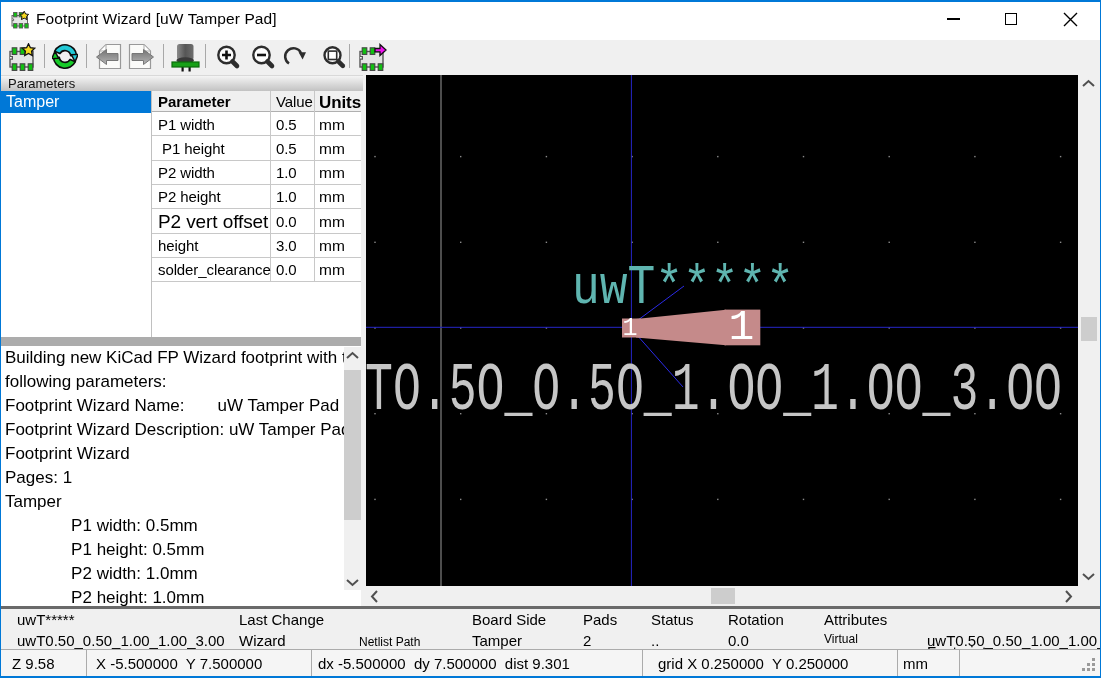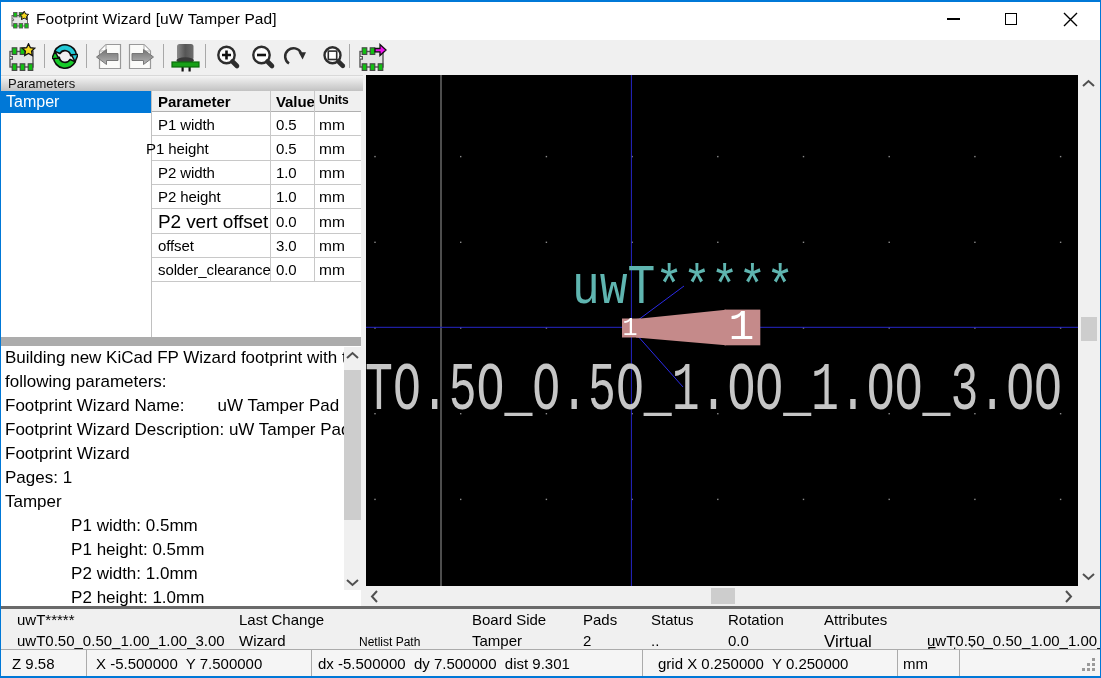--- a/index.html
+++ b/index.html
@@ -130,47 +130,47 @@
 <div class="abs" style="left:1px;top:91px;width:360px;height:246px;background:#ffffff;"></div>
 
 <div class="abs" style="left:1px;top:91px;width:150px;height:22px;background:#0078d7;"></div>
 <div class="txt" style="left:6px;top:93px;font-size:16px;color:#fff;">Tamper</div>
 
 <div class="abs" style="left:151px;top:91px;width:1px;height:246px;background:#c0c0c0;"></div>
 <div class="abs" style="left:1px;top:337px;width:362px;height:9px;background:#acacac;"></div>
 
 <div class="abs" style="left:152px;top:91px;width:209px;height:21px;background:#f0f0f0;border-bottom:1px solid #b0b0b0;box-sizing:border-box;"></div>
 <div class="txt" style="left:158px;top:93px;font-size:15px;font-weight:bold;letter-spacing:-0.1px;">Parameter</div>
-<div class="txt" style="left:276px;top:93px;font-size:15px;font-weight:bold;letter-spacing:-0.1px;">Value</div>
-<div class="txt" style="left:319px;top:93px;font-size:12px;font-weight:bold;letter-spacing:-0.1px;">Units</div>
+<div class="txt" style="left:276px;top:93px;font-size:15px;font-weight:normal;letter-spacing:-0.1px;">Value</div>
+<div class="txt" style="left:319px;top:93px;font-size:17px;font-weight:bold;letter-spacing:-0.1px;">Units</div>
 <div class="abs" style="left:270px;top:91px;width:1px;height:191px;background:#c8c8c8;"></div>
 <div class="abs" style="left:314px;top:91px;width:1px;height:191px;background:#c8c8c8;"></div>
 
 <div id="tablerows">
     <div class="txt" style="left:158px;top:115.5px;font-size:15px;letter-spacing:-0.1px;">P1 width</div>
     <div class="txt" style="left:276px;top:115.5px;font-size:15px;letter-spacing:-0.1px;">0.5</div>
     <div class="txt" style="left:319px;top:115.5px;font-size:15.5px;">mm</div>
     <div class="abs" style="left:152px;top:135.3px;width:209px;height:1px;background:#c8c8c8;"></div>
-    <div class="txt" style="left:146px;top:139.8px;font-size:15px;letter-spacing:-0.1px;">P1 height</div>
+    <div class="txt" style="left:162px;top:139.8px;font-size:15px;letter-spacing:-0.1px;">P1 height</div>
     <div class="txt" style="left:276px;top:139.8px;font-size:15px;letter-spacing:-0.1px;">0.5</div>
     <div class="txt" style="left:319px;top:139.8px;font-size:15.5px;">mm</div>
     <div class="abs" style="left:152px;top:159.6px;width:209px;height:1px;background:#c8c8c8;"></div>
     <div class="txt" style="left:158px;top:164.1px;font-size:15px;letter-spacing:-0.1px;">P2 width</div>
     <div class="txt" style="left:276px;top:164.1px;font-size:15px;letter-spacing:-0.1px;">1.0</div>
     <div class="txt" style="left:319px;top:164.1px;font-size:15.5px;">mm</div>
     <div class="abs" style="left:152px;top:183.9px;width:209px;height:1px;background:#c8c8c8;"></div>
     <div class="txt" style="left:158px;top:188.4px;font-size:15px;letter-spacing:-0.1px;">P2 height</div>
     <div class="txt" style="left:276px;top:188.4px;font-size:15px;letter-spacing:-0.1px;">1.0</div>
     <div class="txt" style="left:319px;top:188.4px;font-size:15.5px;">mm</div>
     <div class="abs" style="left:152px;top:208.2px;width:209px;height:1px;background:#c8c8c8;"></div>
     <div class="txt" style="left:158px;top:211px;font-size:19px;letter-spacing:-0.1px;">P2 vert offset</div>
     <div class="txt" style="left:276px;top:212.7px;font-size:15px;letter-spacing:-0.1px;">0.0</div>
     <div class="txt" style="left:319px;top:212.7px;font-size:15.5px;">mm</div>
     <div class="abs" style="left:152px;top:232.5px;width:209px;height:1px;background:#c8c8c8;"></div>
-    <div class="txt" style="left:158px;top:237px;font-size:15px;letter-spacing:-0.1px;">offset</div>
+    <div class="txt" style="left:158px;top:237px;font-size:15px;letter-spacing:-0.1px;">height</div>
     <div class="txt" style="left:276px;top:237px;font-size:15px;letter-spacing:-0.1px;">3.0</div>
     <div class="txt" style="left:319px;top:237px;font-size:15.5px;">mm</div>
     <div class="abs" style="left:152px;top:256.8px;width:209px;height:1px;background:#c8c8c8;"></div>
     <div class="txt" style="left:158px;top:261.3px;font-size:15px;letter-spacing:-0.1px;">solder_clearance</div>
     <div class="txt" style="left:276px;top:261.3px;font-size:15px;letter-spacing:-0.1px;">0.0</div>
     <div class="txt" style="left:319px;top:261.3px;font-size:15.5px;">mm</div>
     <div class="abs" style="left:152px;top:281.1px;width:209px;height:1px;background:#c8c8c8;"></div>
   </div>
 
 <div class="abs" style="left:1px;top:346px;width:360px;height:261px;background:#ffffff;"></div>
@@ -293,21 +293,21 @@
     <div class="txt" style="left:359px;top:611px;font-size:12px;margin-top:24px;">Netlist Path</div>
     <div class="txt" style="left:472px;top:611px;font-size:15px;">Board Side</div>
     <div class="txt" style="left:472px;top:632px;font-size:15px;">Tamper</div>
     <div class="txt" style="left:583px;top:611px;font-size:15px;">Pads</div>
     <div class="txt" style="left:583px;top:632px;font-size:15px;">2</div>
     <div class="txt" style="left:651px;top:611px;font-size:15px;">Status</div>
     <div class="txt" style="left:651px;top:632px;font-size:15px;">..</div>
     <div class="txt" style="left:728px;top:611px;font-size:15px;">Rotation</div>
     <div class="txt" style="left:728px;top:632px;font-size:15px;">0.0</div>
     <div class="txt" style="left:824px;top:611px;font-size:15px;">Attributes</div>
-    <div class="txt" style="left:824px;top:632px;font-size:17px;">Virtual</div>
+    <div class="txt" style="left:824px;top:632px;font-size:12px;">Virtual</div>
     <div class="txt" style="left:927px;top:611px;font-size:15px;margin-top:32px;">Footprint</div>
     <div class="txt" style="left:927px;top:632px;font-size:15px;">uwT0.50_0.50_1.00_1.00_3.0</div>
   </div>
 
 <div class="abs" style="left:0px;top:649px;width:1101px;height:27px;background:#f5f5f5;border-top:1px solid #ababab;box-sizing:border-box;"></div>
 <div id="status2">
     <div class="txt" style="left:12px;top:655px;font-size:15px;">Z 9.58</div>
     <div class="txt" style="left:96px;top:655px;font-size:15px;">X -5.500000  Y 7.500000</div>
     <div class="txt" style="left:318px;top:655px;font-size:15px;">dx -5.500000  dy 7.500000  dist 9.301</div>
     <div class="txt" style="left:658px;top:655px;font-size:15px;">grid X 0.250000  Y 0.250000</div>

